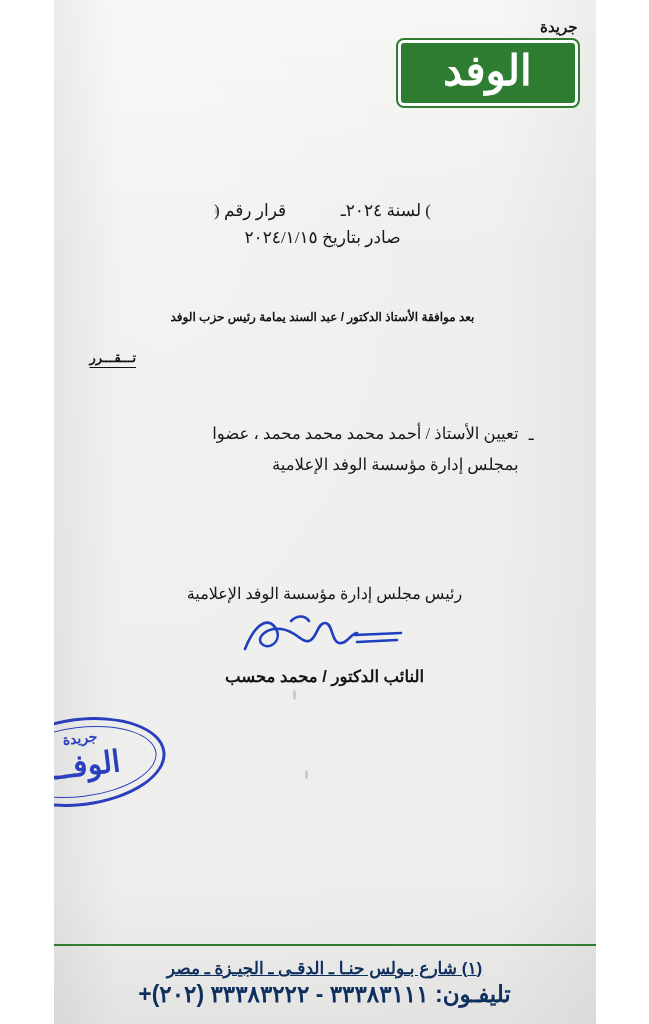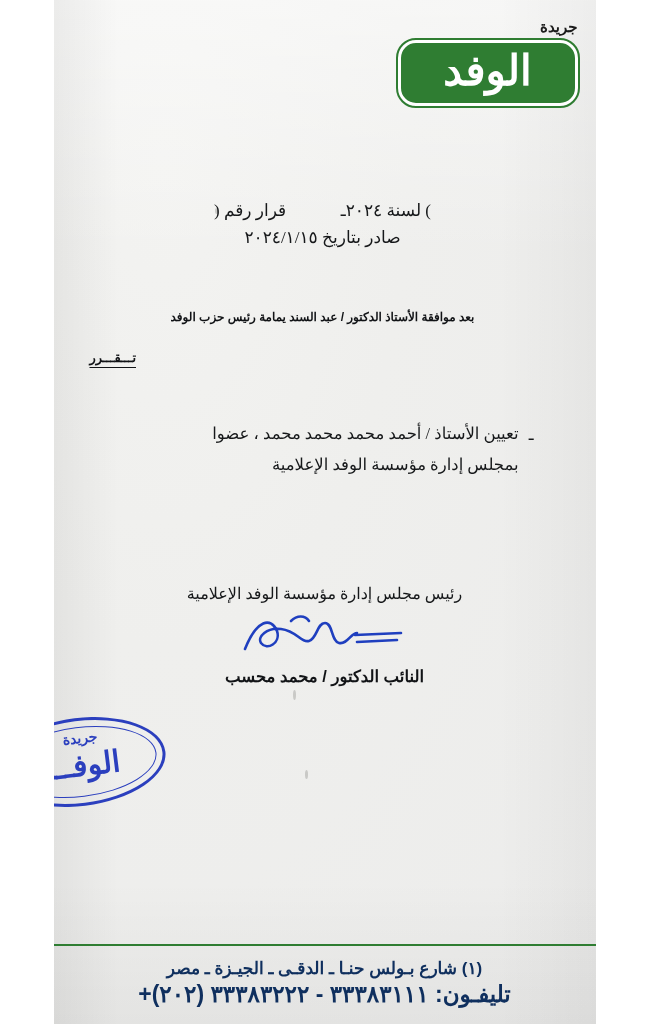--- a/index.html
+++ b/index.html
@@ -46,21 +46,21 @@
     color: #1b1b1b;
     letter-spacing: 0px;
     margin: 0 0 4px 0;
     padding-left: 4px;
     text-align: right;
   }
   .masthead-box {
     background: #2f7d32;
     border: 3px solid #ffffff;
     outline: 2px solid #2f7d32;
-    border-radius: 18px;
+    border-radius: 6px;
     height: 66px;
     display: flex;
     align-items: center;
     justify-content: center;
     box-shadow: 0 0 0 1px rgba(0,0,0,0.08);
   }
   .masthead-title {
     color: #ffffff;
     font-family: "Liberation Serif", serif;
     font-weight: 700;
@@ -216,20 +216,21 @@
     top: 952px;
     text-align: center;
     color: #0f2f5e;
     font-family: "Liberation Sans", sans-serif;
     font-weight: 700;
   }
   .footer-address {
     font-size: 17px;
     letter-spacing: 0.5px;
     margin: 6px 0 2px 0;
+    text-decoration: underline;
   }
   .footer-phone {
     font-size: 23px;
     letter-spacing: 0.5px;
     margin: 0;
     direction: rtl;
     text-align: center;
   }
   
   .speck {

